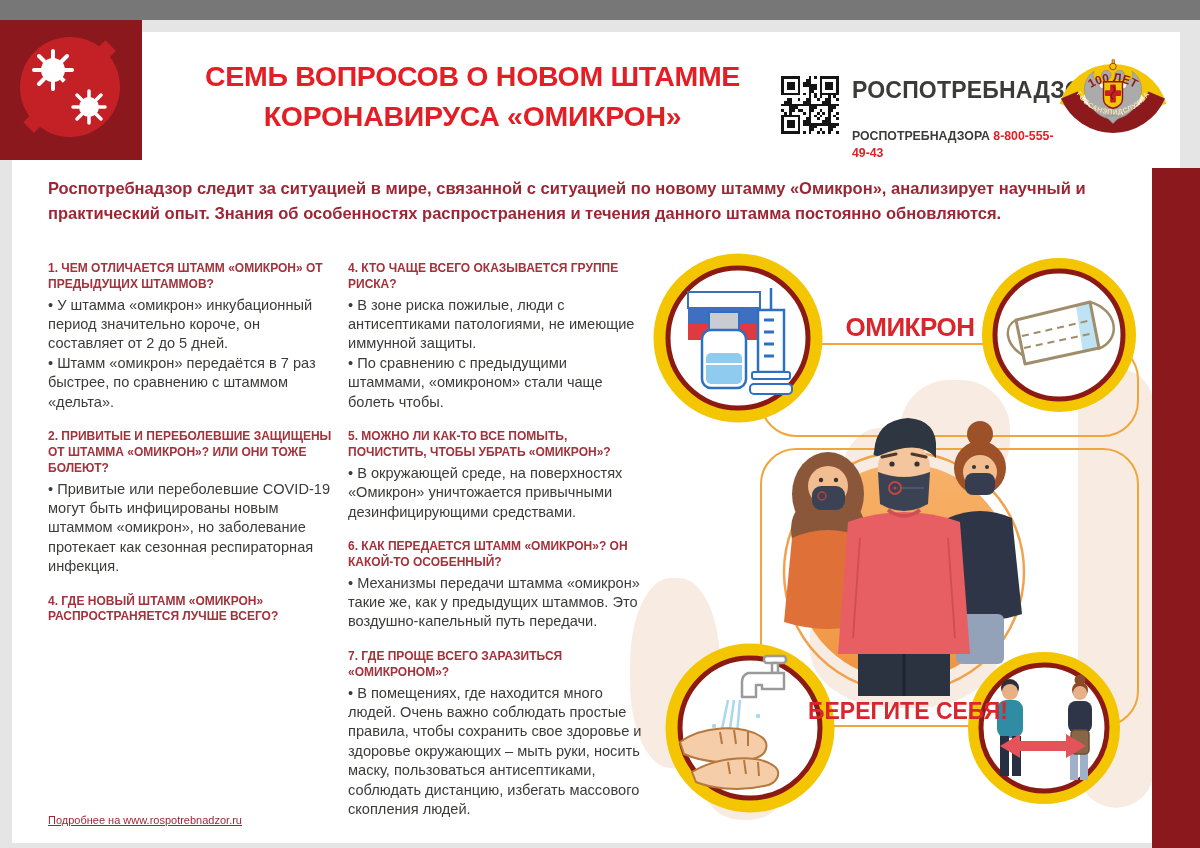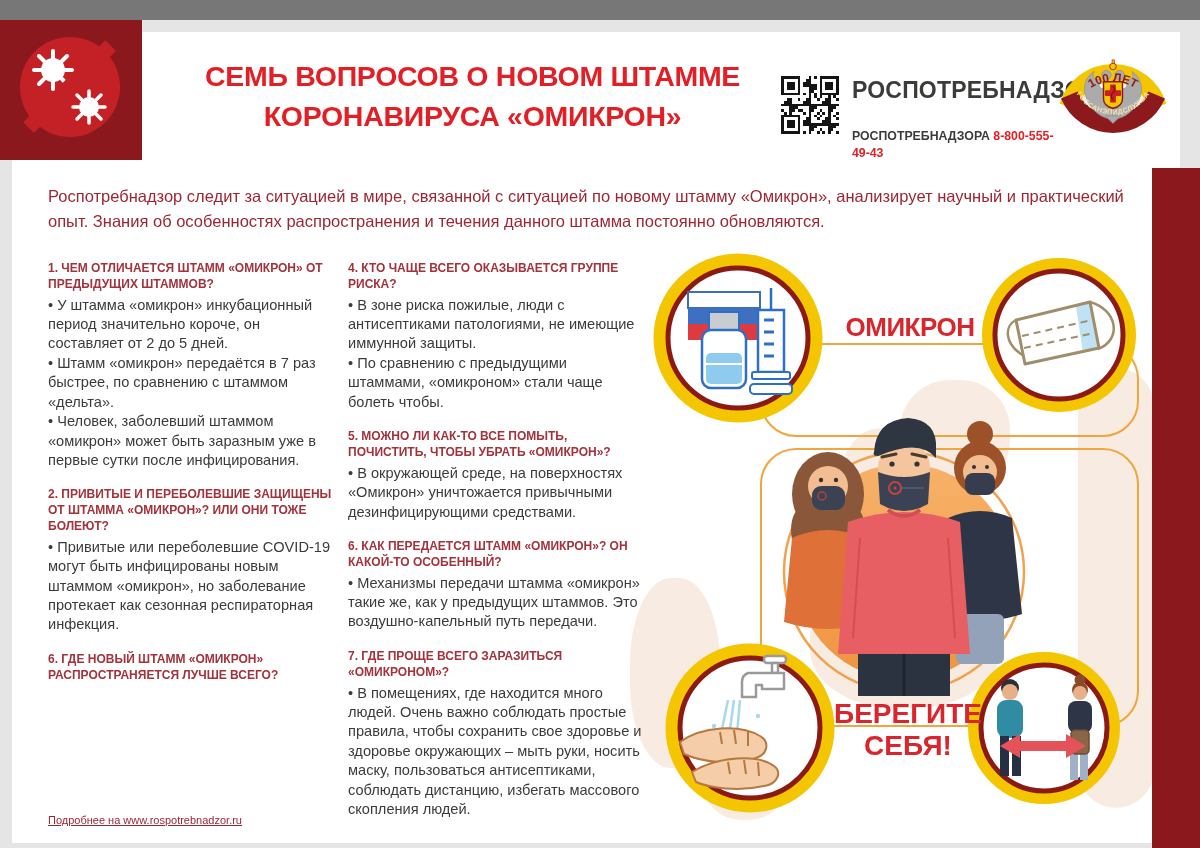--- a/index.html
+++ b/index.html
@@ -12,38 +12,38 @@
 
   .title{position:absolute;left:150px;top:36px;width:645px;margin:0;text-align:center;
          font-size:28.5px;font-weight:bold;letter-spacing:-0.3px;line-height:1.42;color:#E31E24;z-index:4;}
   .qr-wrap{position:absolute;left:781px;top:56px;width:58px;height:58px;z-index:4;}
   .org{position:absolute;left:852px;top:57px;width:210px;z-index:4;}
   .org-name{font-size:23px;font-weight:bold;color:#3B3B3A;letter-spacing:0.2px;}
   .org-sub{margin-top:7px;font-size:12.3px;font-weight:bold;color:#3B3B3A;line-height:1.4;}
   .org-sub .phone{color:#E31E24;}
   .emblem{position:absolute;left:1056px;top:14px;width:114px;height:122px;z-index:4;}
 
-  .intro{position:absolute;left:48px;top:164px;width:1108px;margin:0;
-         font-size:16.5px;color:#9C2633;line-height:1.5;z-index:4;}
+  .intro{position:absolute;left:48px;top:156px;width:1108px;margin:0;
+         font-size:16.5px;color:#9C2633;line-height:1.5;z-index:4;font-weight:bold;}
 
   .col{position:absolute;top:241px;z-index:4;}
   .col1{left:48px;width:289px;}
   .col2{left:348px;width:297px;}
   .q{margin:0 0 17px 0;}
   .q h3{margin:0 0 3px 0;font-size:12px;font-weight:bold;line-height:1.32;color:#A3323B;}
   .q p{margin:0;font-size:14.6px;line-height:1.33;color:#3B3B3A;}
 
   .panel{position:absolute;left:640px;top:228px;width:512px;height:584px;z-index:3;}
   .blob{position:absolute;background:#F5E4D5;border-radius:45%;opacity:0.7;z-index:1;}
   .conn{position:absolute;border:2px solid #F0A63C;border-radius:36px;z-index:2;}
   .panel svg.circ{position:absolute;z-index:4;}
   .panel .people{position:absolute;left:92px;top:138px;z-index:3;}
   .panel-label{position:absolute;text-align:center;font-weight:800;color:#D8262C;z-index:5;}
   .label-top{left:165px;top:64px;width:210px;font-size:26px;letter-spacing:-0.5px;}
-  .label-bottom{left:163px;top:450px;width:210px;font-size:28px;}
+  .label-bottom{left:163px;top:450px;width:210px;font-size:23px;}
 
   .footer{position:absolute;left:48px;top:794px;font-size:11px;color:#9C2633;z-index:4;text-decoration:underline;}
 </style>
 </head>
 <body>
 
 <div class="poster">
   <div class="content"></div>
   <div class="right-strip"></div>
 
@@ -281,28 +281,27 @@
     </svg>
   </div>
 
   <p class="intro">Роспотребнадзор следит за ситуацией в мире, связанной с ситуацией по новому штамму «Омикрон», анализирует научный и практический опыт. Знания об особенностях распространения и течения данного штамма постоянно обновляются.</p>
 
   <div class="col col1">
     <section class="q">
       <h3>1. ЧЕМ ОТЛИЧАЕТСЯ ШТАММ «ОМИКРОН» ОТ ПРЕДЫДУЩИХ ШТАММОВ?</h3>
       <p>• У штамма «омикрон» инкубационный период значительно короче, он составляет от 2 до 5 дней.</p>
       <p>• Штамм «омикрон» передаётся в 7 раз быстрее, по сравнению с штаммом «дельта».</p>
-      <p>• Человек, заболевший штаммом «омикрон» может быть заразным уже в первые сутки после инфицирования.</p>
     </section>
     <section class="q">
       <h3>2. ПРИВИТЫЕ И ПЕРЕБОЛЕВШИЕ ЗАЩИЩЕНЫ ОТ ШТАММА «ОМИКРОН»? ИЛИ ОНИ ТОЖЕ БОЛЕЮТ?</h3>
       <p>• Привитые или переболевшие COVID-19 могут быть инфицированы новым штаммом «омикрон», но заболевание протекает как сезонная респираторная инфекция.</p>
     </section>
     <section class="q">
-      <h3>6. ГДЕ НОВЫЙ ШТАММ «ОМИКРОН» РАСПРОСТРАНЯЕТСЯ ЛУЧШЕ ВСЕГО?</h3>
+      <h3>4. ГДЕ НОВЫЙ ШТАММ «ОМИКРОН» РАСПРОСТРАНЯЕТСЯ ЛУЧШЕ ВСЕГО?</h3>
     </section>
   </div>
 
   <div class="col col2">
     <section class="q">
       <h3>4. КТО ЧАЩЕ ВСЕГО ОКАЗЫВАЕТСЯ ГРУППЕ РИСКА?</h3>
       <p>• В зоне риска пожилые, люди с антисептиками патологиями, не имеющие иммунной защиты.</p>
       <p>• По сравнению с предыдущими штаммами, «омикроном» стали чаще болеть чтобы.</p>
     </section>
     <section class="q">

